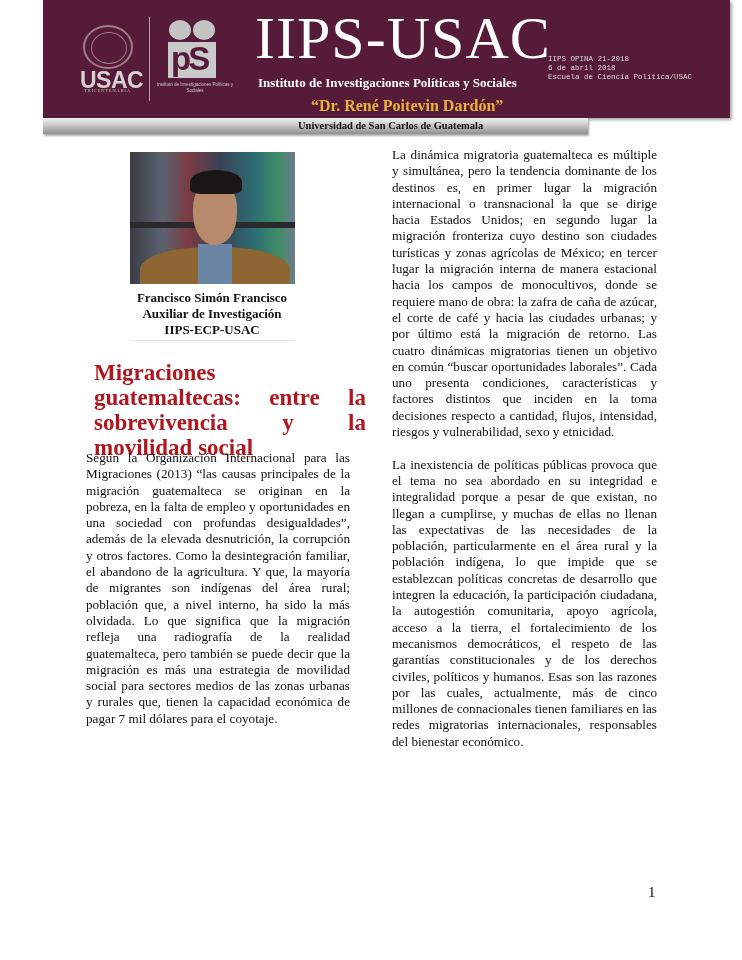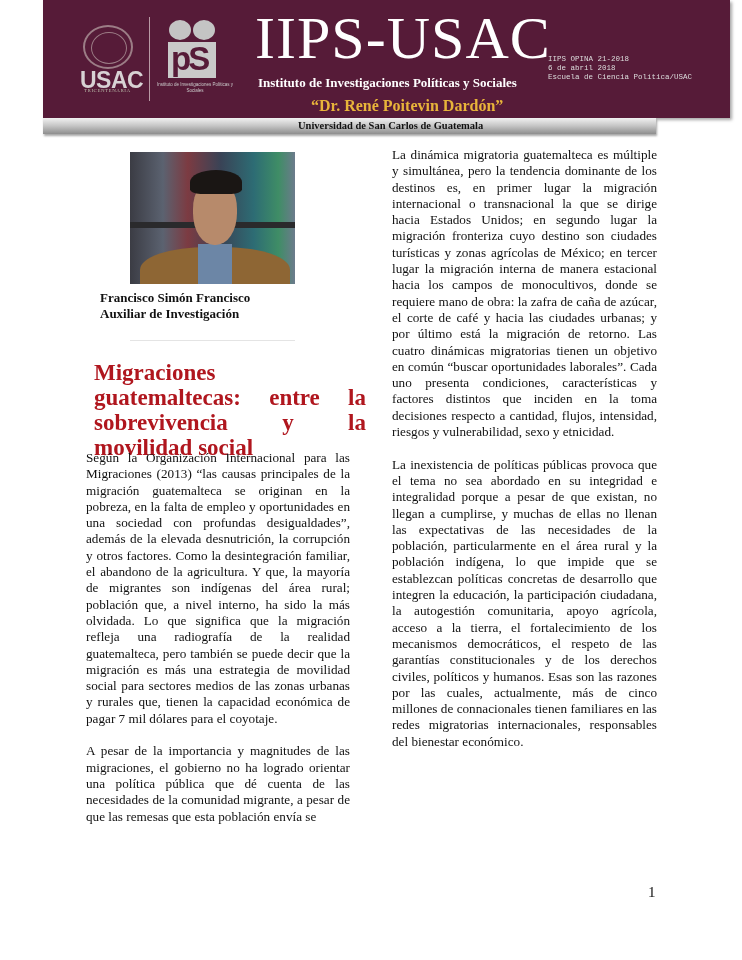--- a/index.html
+++ b/index.html
@@ -1,18 +1,18 @@
 <!DOCTYPE html>
 <html><head>
 <meta charset="utf-8">
 <style>
   html,body{margin:0;padding:0;background:#fff;}
   body{width:742px;height:960px;position:relative;overflow:hidden;font-family:"Liberation Serif","DejaVu Serif",serif;color:#111;}
   .header{position:absolute;left:43px;top:0;width:687px;height:118px;background:#561b38;box-shadow:2px 2px 3px rgba(0,0,0,.35);}
-  .silver{position:absolute;left:43px;top:118px;width:613px;height:16px;background:linear-gradient(180deg,#f1f1f1 0%,#c9c9c9 45%,#8e8e8e 100%);box-shadow:1px 2px 2px rgba(0,0,0,.35);}
+  .silver{position:absolute;left:43px;top:118px;width:545px;height:16px;background:linear-gradient(180deg,#f1f1f1 0%,#c9c9c9 45%,#8e8e8e 100%);box-shadow:1px 2px 2px rgba(0,0,0,.35);}
   .silver span{position:absolute;left:255px;top:2px;font-size:10.5px;font-weight:bold;color:#111;white-space:nowrap;}
   .seal{position:absolute;left:40px;top:25px;width:50px;height:44px;border-radius:50%;border:2px solid #9c7d86;box-sizing:border-box;}
   .seal:after{content:"";position:absolute;left:6px;top:5px;width:34px;height:30px;border-radius:50%;border:1px solid #9c7d86;}
   .usac-logo{position:absolute;left:37px;top:67px;font-family:"Liberation Sans",sans-serif;font-weight:bold;font-size:23px;color:#d8d2d4;letter-spacing:-0.5px;}
   .tricent{position:absolute;left:41px;top:88px;font-size:5px;color:#bba;letter-spacing:0.5px;}
   .vsep{position:absolute;left:106px;top:17px;width:1px;height:84px;background:#b99aa5;}
   .ips-logo{position:absolute;left:125px;top:20px;width:48px;height:68px;}
   .ips-logo .c{position:absolute;top:0;width:22px;height:20px;border-radius:50%;background:#c4c4c4;}
   .ips-logo .box{position:absolute;left:0;top:22px;width:48px;height:36px;background:#c9c9c9;}
   .ips-logo .box span{position:absolute;left:3px;top:-2px;font-family:"Liberation Sans",sans-serif;font-weight:bold;font-size:33px;color:#561b38;letter-spacing:-3px;}
@@ -20,21 +20,21 @@
   .title{position:absolute;left:212px;top:4px;font-size:60px;color:#fff;letter-spacing:1px;}
   .subtitle{position:absolute;left:215px;top:75px;font-size:13px;font-weight:bold;color:#fff;}
   .dedic{position:absolute;left:268px;top:97px;font-size:16px;font-weight:bold;color:#e8b43a;}
   .meta{position:absolute;right:38px;top:55px;text-align:left;font-size:7.5px;color:#ddd;line-height:9px;font-family:Liberation Mono, monospace;}
   .photo{position:absolute;left:130px;top:152px;width:165px;height:132px;overflow:hidden;background:linear-gradient(90deg,#3b3c44 0%,#5b6270 20%,#7c3b42 35%,#394356 55%,#2d6c74 75%,#3f8d66 90%,#6c7b8c 100%);}
   .photo .shelf{position:absolute;left:0;top:70px;width:165px;height:6px;background:#2a2a2c;}
   .photo .jacket{position:absolute;left:10px;top:95px;width:150px;height:50px;border-radius:45% 45% 0 0;background:#8e6634;}
   .photo .shirt{position:absolute;left:68px;top:92px;width:34px;height:40px;background:#6c86a6;}
   .photo .face{position:absolute;left:63px;top:27px;width:44px;height:66px;border-radius:45% 45% 48% 48%;background:#b78a6b;}
   .photo .hair{position:absolute;left:60px;top:18px;width:52px;height:24px;border-radius:50% 50% 20% 20%;background:#1a1614;}
-  .author{position:absolute;left:100px;top:290px;width:224px;font-size:13px;font-weight:bold;line-height:16px;}
+  .author{position:absolute;left:100px;top:290px;width:224px;text-align:center;font-size:13px;font-weight:bold;line-height:16px;}
   .author-rule{position:absolute;left:130px;top:340px;width:165px;height:1px;background:#e4e4e4;}
   .art-title{position:absolute;left:86px;top:352px;width:272px;font-size:23px;font-weight:bold;color:#b0161e;line-height:25px;text-align:justify;text-align-last:left;}
   .col{position:absolute;font-size:13.2px;line-height:16.3px;text-align:justify;}
   .col p{margin:0 0 16.3px 0;}
   .col-left{left:86px;top:450px;width:264px;}
   .col-right{left:392px;top:147px;width:265px;}
   .pagenum{position:absolute;left:648px;top:884px;font-size:15px;}
 </style>
 </head>
 <body>
@@ -69,28 +69,28 @@
   <div class="shelf"></div>
   <div class="jacket"></div>
   <div class="shirt"></div>
   <div class="face"></div>
   <div class="hair"></div>
 </div>
 
 <div class="author">
   <div>Francisco Simón Francisco</div>
   <div>Auxiliar de Investigación</div>
+  <div>IIPS-ECP-USAC</div>
 </div>
 <div class="author-rule"></div>
 
 <h1 class="art-title" style="margin:8px">Migraciones guatemaltecas: entre la sobrevivencia y la movilidad social</h1>
 
 <div class="col col-left">
   <p>Según la Organización Internacional para las Migraciones (2013) “las causas principales de la migración guatemalteca se originan en la pobreza, en la falta de empleo y oportunidades en una sociedad con profundas desigualdades”, además de la elevada desnutrición, la corrupción y otros factores. Como la desintegración familiar, el abandono de la agricultura. Y que, la mayoría de migrantes son indígenas del área rural; población que, a nivel interno, ha sido la más olvidada. Lo que significa que la migración refleja una radiografía de la realidad guatemalteca, pero también se puede decir que la migración es más una estrategia de movilidad social para sectores medios de las zonas urbanas y rurales que, tienen la capacidad económica de pagar 7 mil dólares para el coyotaje.</p>
-  <p>A pesar de la importancia y magnitudes de las migraciones, el gobierno no ha logrado orientar una política pública que dé cuenta de las necesidades de la comunidad migrante, a pesar de que las remesas que esta población envía se</p>
 </div>
 
 <div class="col col-right">
   <p>La dinámica migratoria guatemalteca es múltiple y simultánea, pero la tendencia dominante de los destinos es, en primer lugar la migración internacional o transnacional la que se dirige hacia Estados Unidos; en segundo lugar la migración fronteriza cuyo destino son ciudades turísticas y zonas agrícolas de México; en tercer lugar la migración interna de manera estacional hacia los campos de monocultivos, donde se requiere mano de obra: la zafra de caña de azúcar, el corte de café y hacia las ciudades urbanas; y por último está la migración de retorno. Las cuatro dinámicas migratorias tienen un objetivo en común “buscar oportunidades laborales”. Cada uno presenta condiciones, características y factores distintos que inciden en la toma decisiones respecto a cantidad, flujos, intensidad, riesgos y vulnerabilidad, sexo y etnicidad.</p>
   <p>La inexistencia de políticas públicas provoca que el tema no sea abordado en su integridad e integralidad porque a pesar de que existan, no llegan a cumplirse, y muchas de ellas no llenan las expectativas de las necesidades de la población, particularmente en el área rural y la población indígena, lo que impide que se establezcan políticas concretas de desarrollo que integren la educación, la participación ciudadana, la autogestión comunitaria, apoyo agrícola, acceso a la tierra, el fortalecimiento de los mecanismos democráticos, el respeto de las garantías constitucionales y de los derechos civiles, políticos y humanos. Esas son las razones por las cuales, actualmente, más de cinco millones de connacionales tienen familiares en las redes migratorias internacionales, responsables del bienestar económico.</p>
 </div>
 
 <div class="pagenum">1</div>
 
 </body></html>

